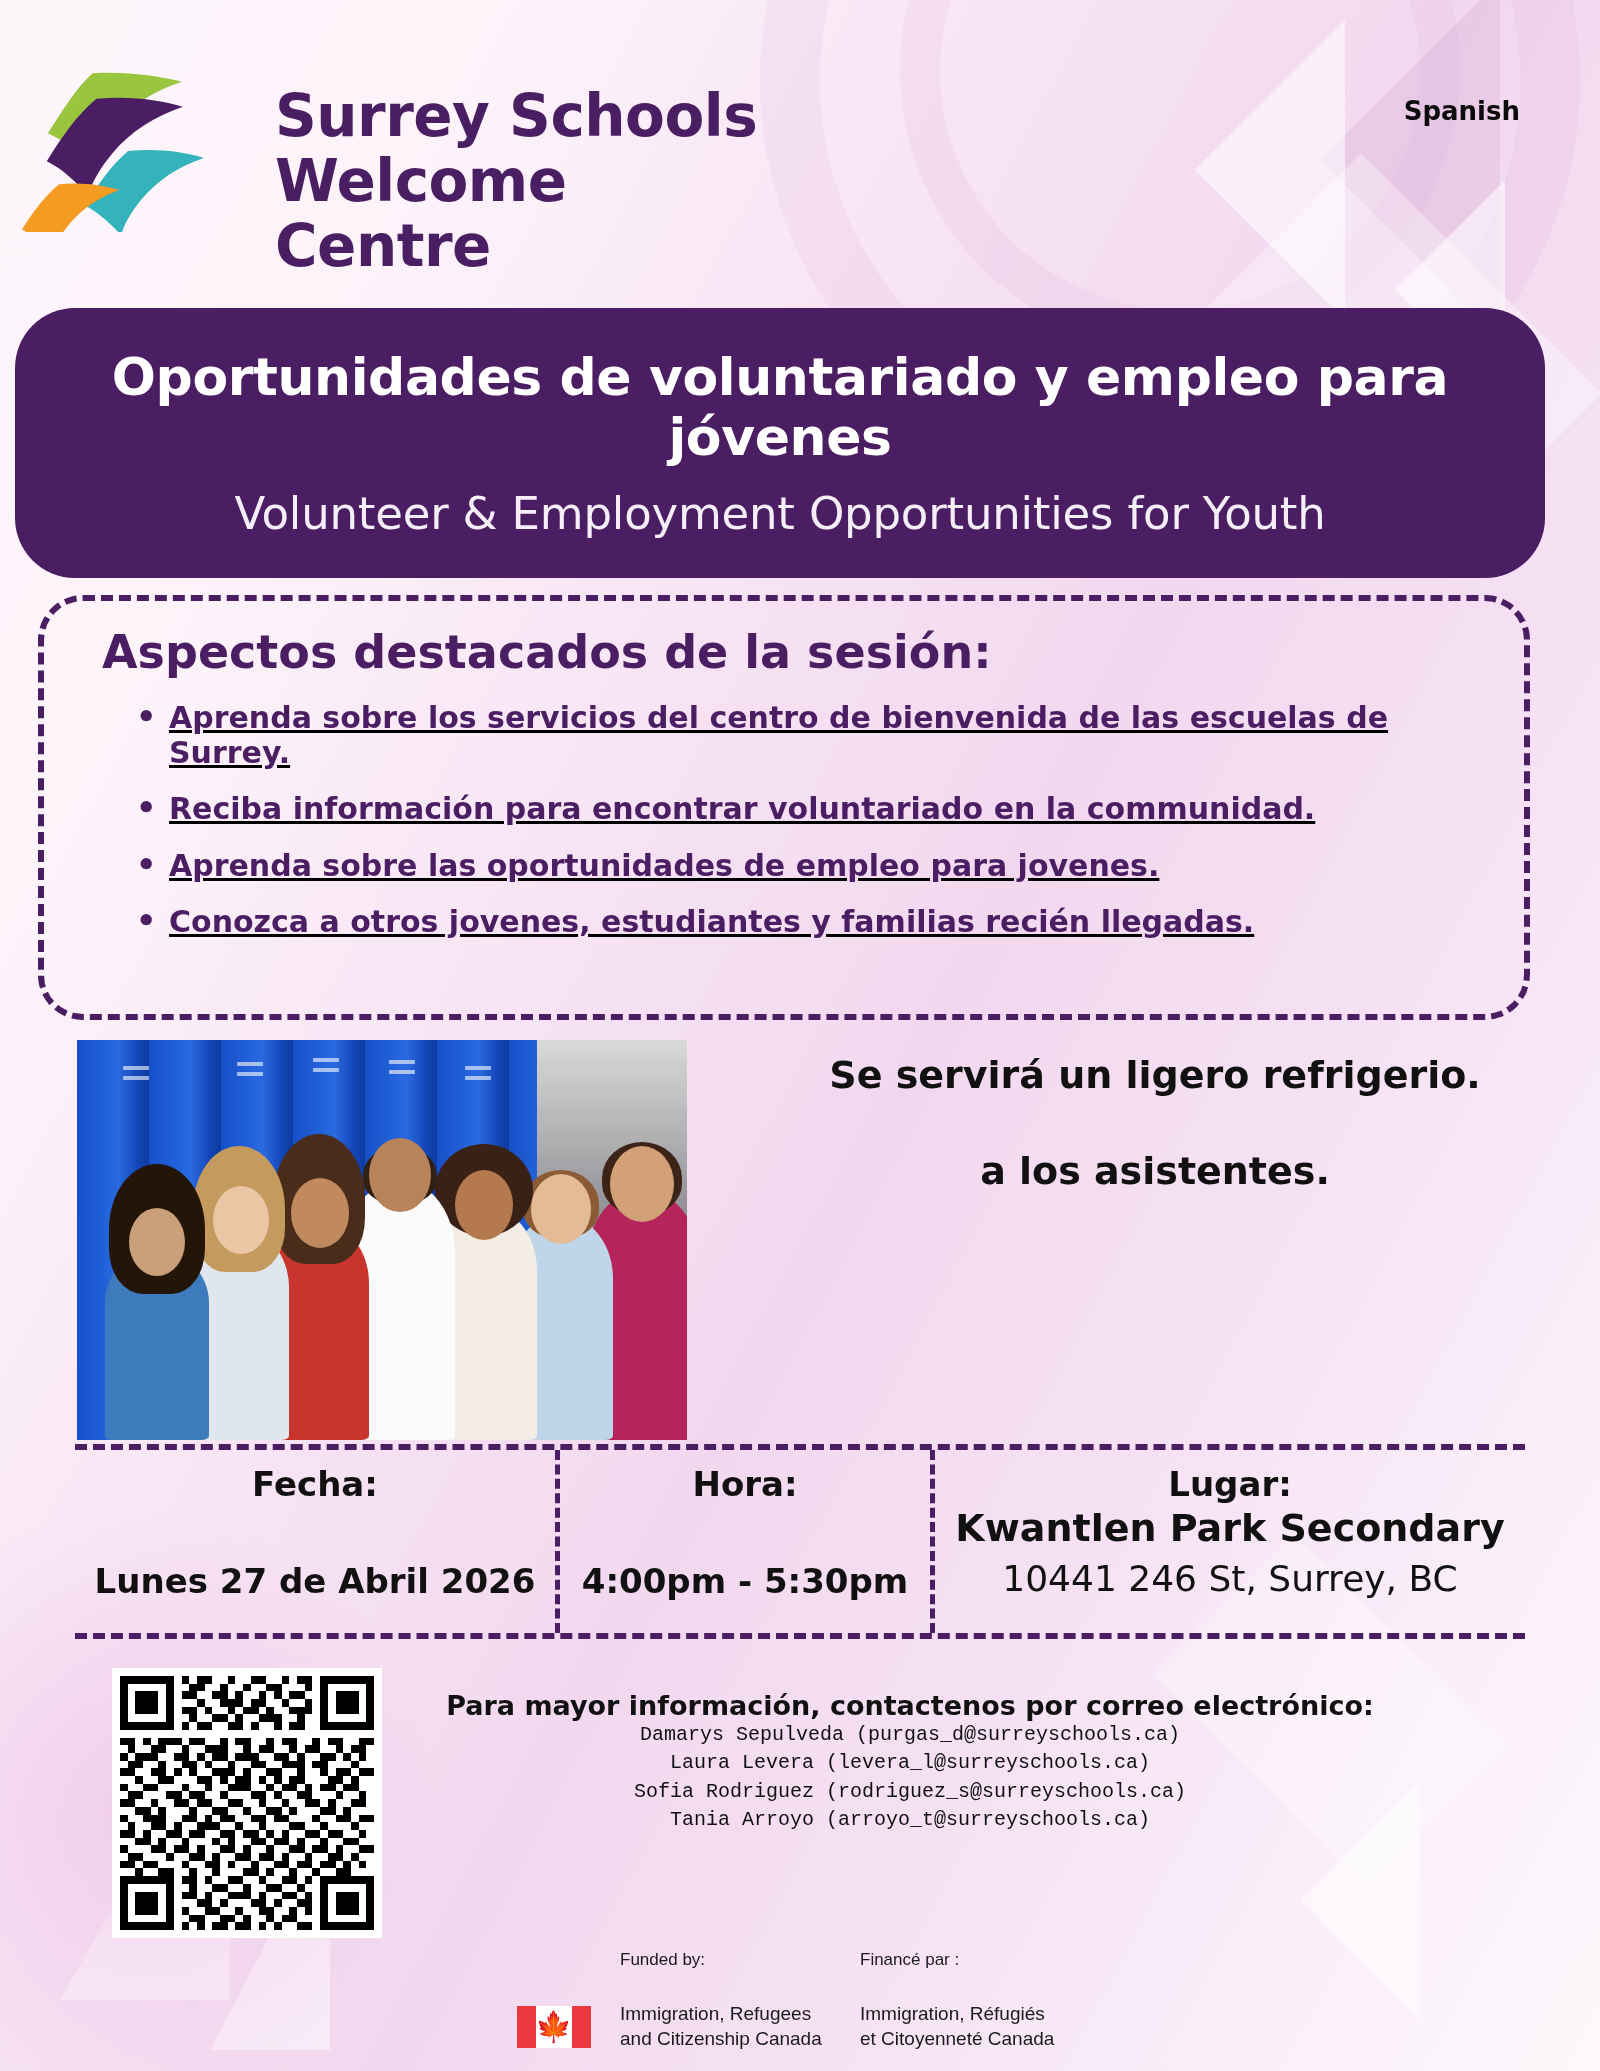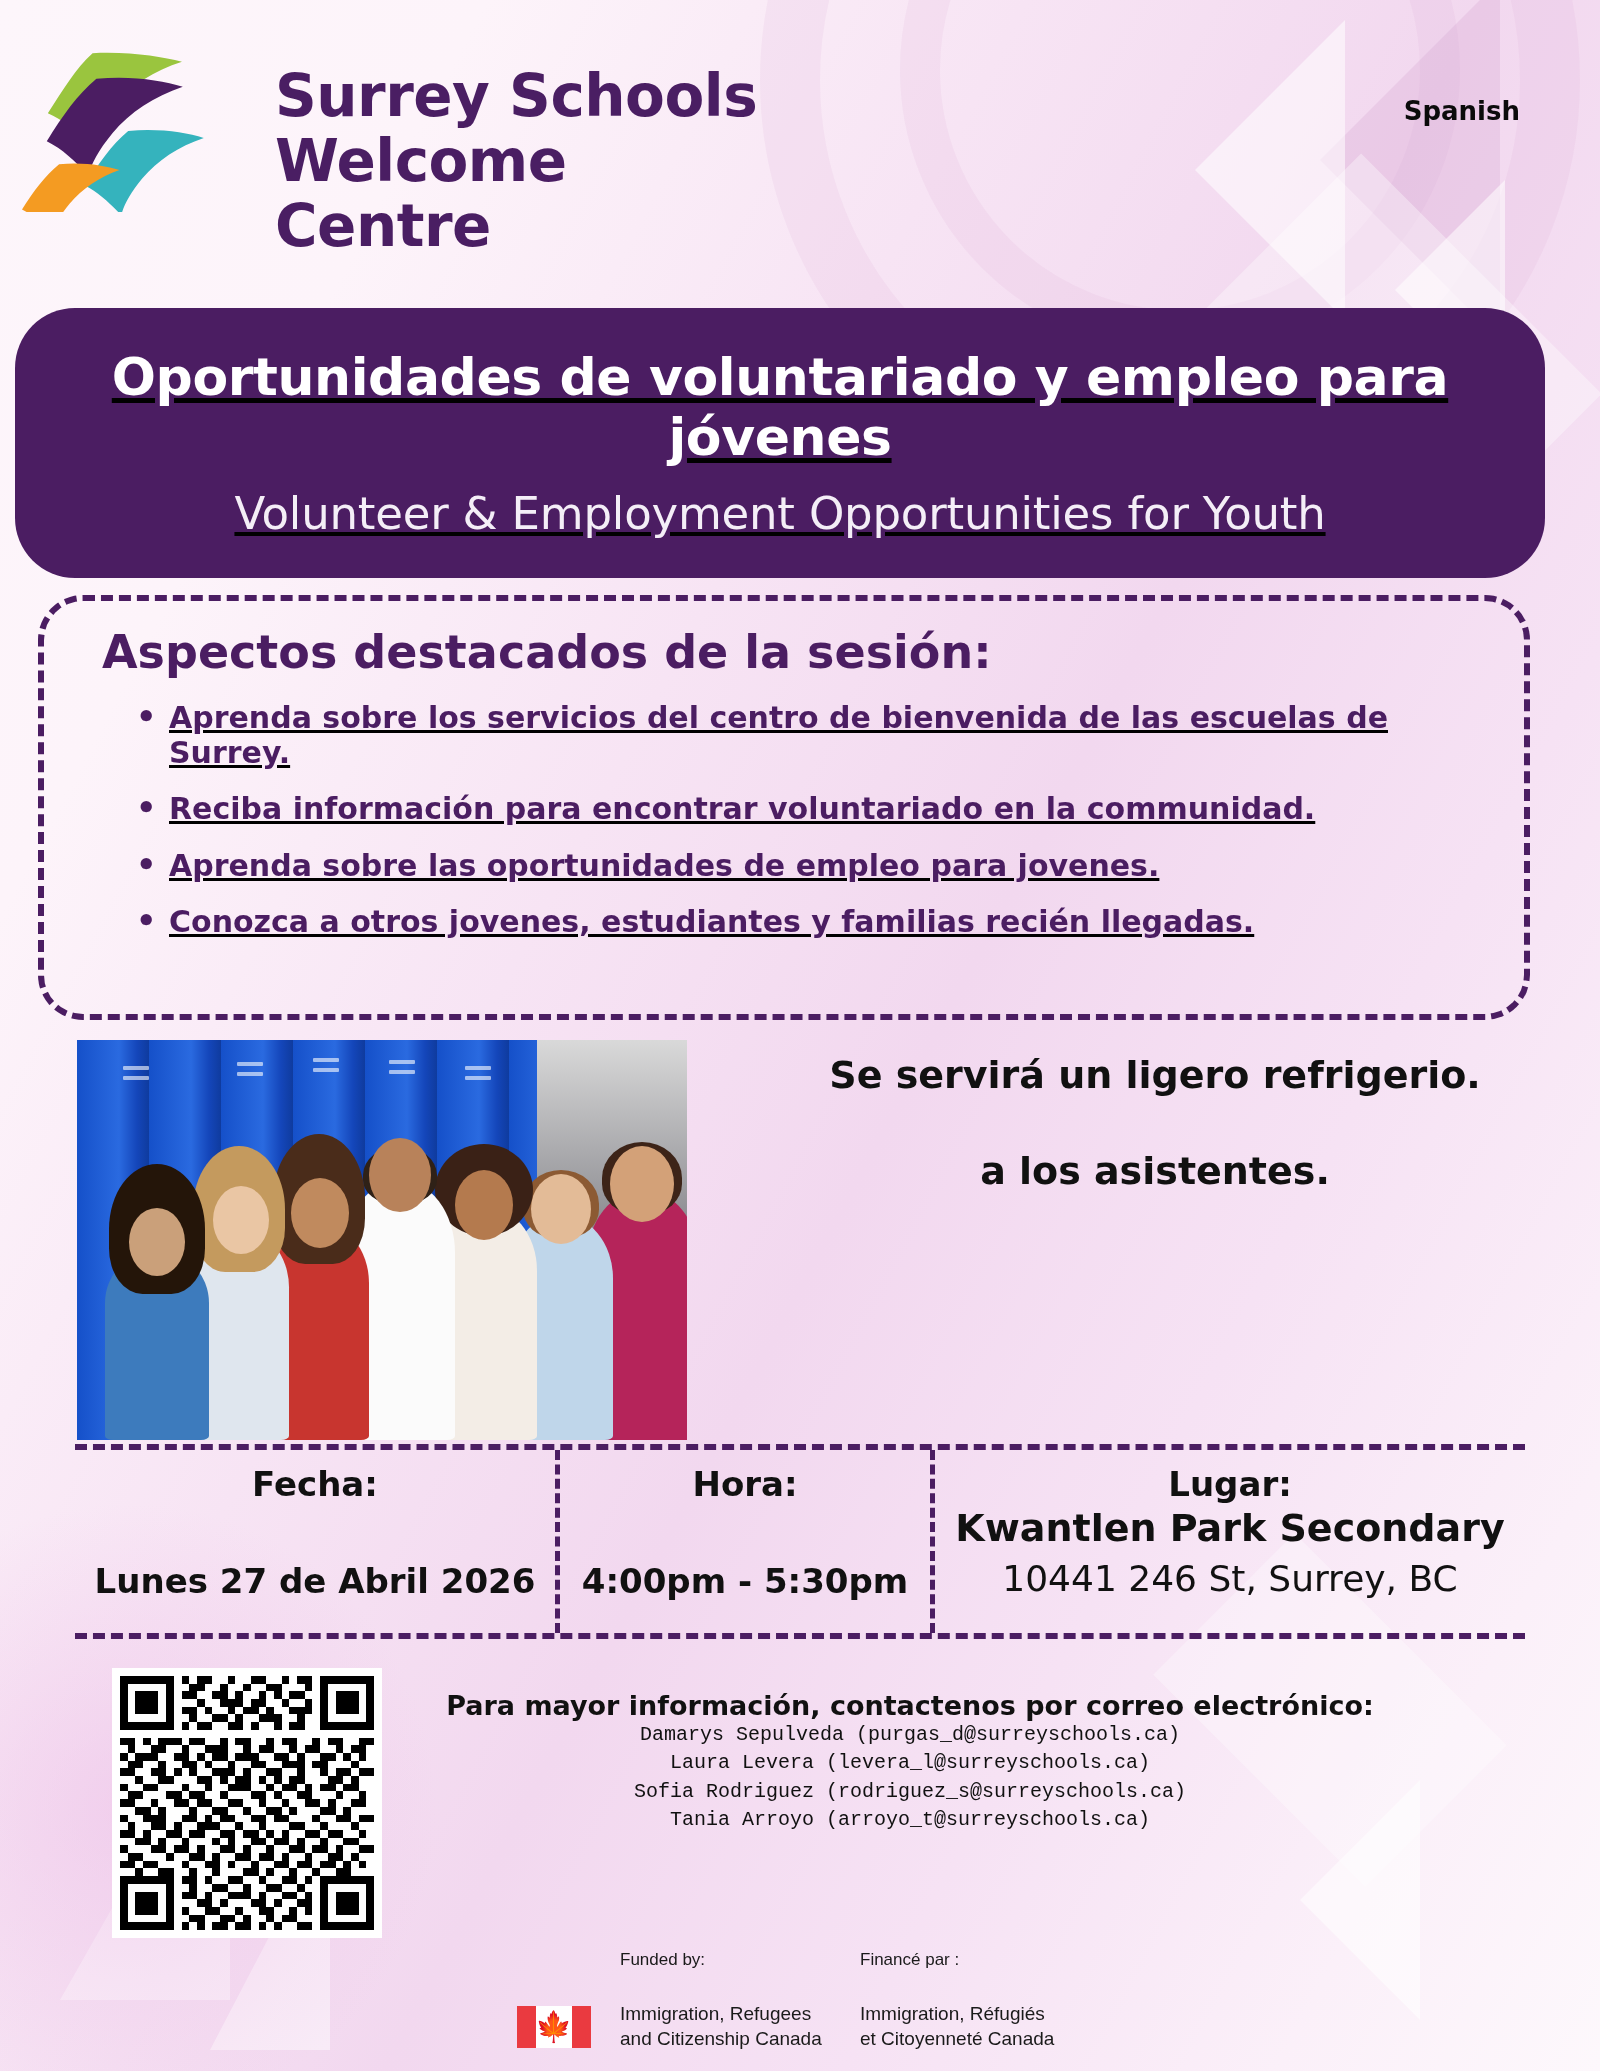--- a/index.html
+++ b/index.html
@@ -57,21 +57,21 @@
   }
 
   
   #header {
     position: absolute;
     left: 0; top: 0;
     width: 1600px; height: 290px;
   }
   #logo-block {
     position: absolute;
-    left: 20px; top: 42px;
+    left: 20px; top: 62px;
     width: 760px; height: 175px;
   }
   #logo-mark {
     position: absolute;
     left: 0; top: 10px;
     width: 230px; height: 160px;
   }
   #logo-text {
     position: absolute;
     left: 255px; top: 22px;
@@ -97,21 +97,20 @@
     position: absolute;
     left: 15px; top: 308px;
     width: 1530px; height: 270px;
     background: #4b1d62;
     border-radius: 60px;
     display: flex;
     flex-direction: column;
     align-items: center;
     justify-content: center;
     gap: 20px;
-    text-decoration: underline;
   }
   #title-es {
     font-family: "DejaVu Sans", sans-serif;
     font-weight: bold;
     font-size: 52px;
     color: #ffffff;
     text-align: center;
     letter-spacing: -0.4px;
   }
   #title-en {

